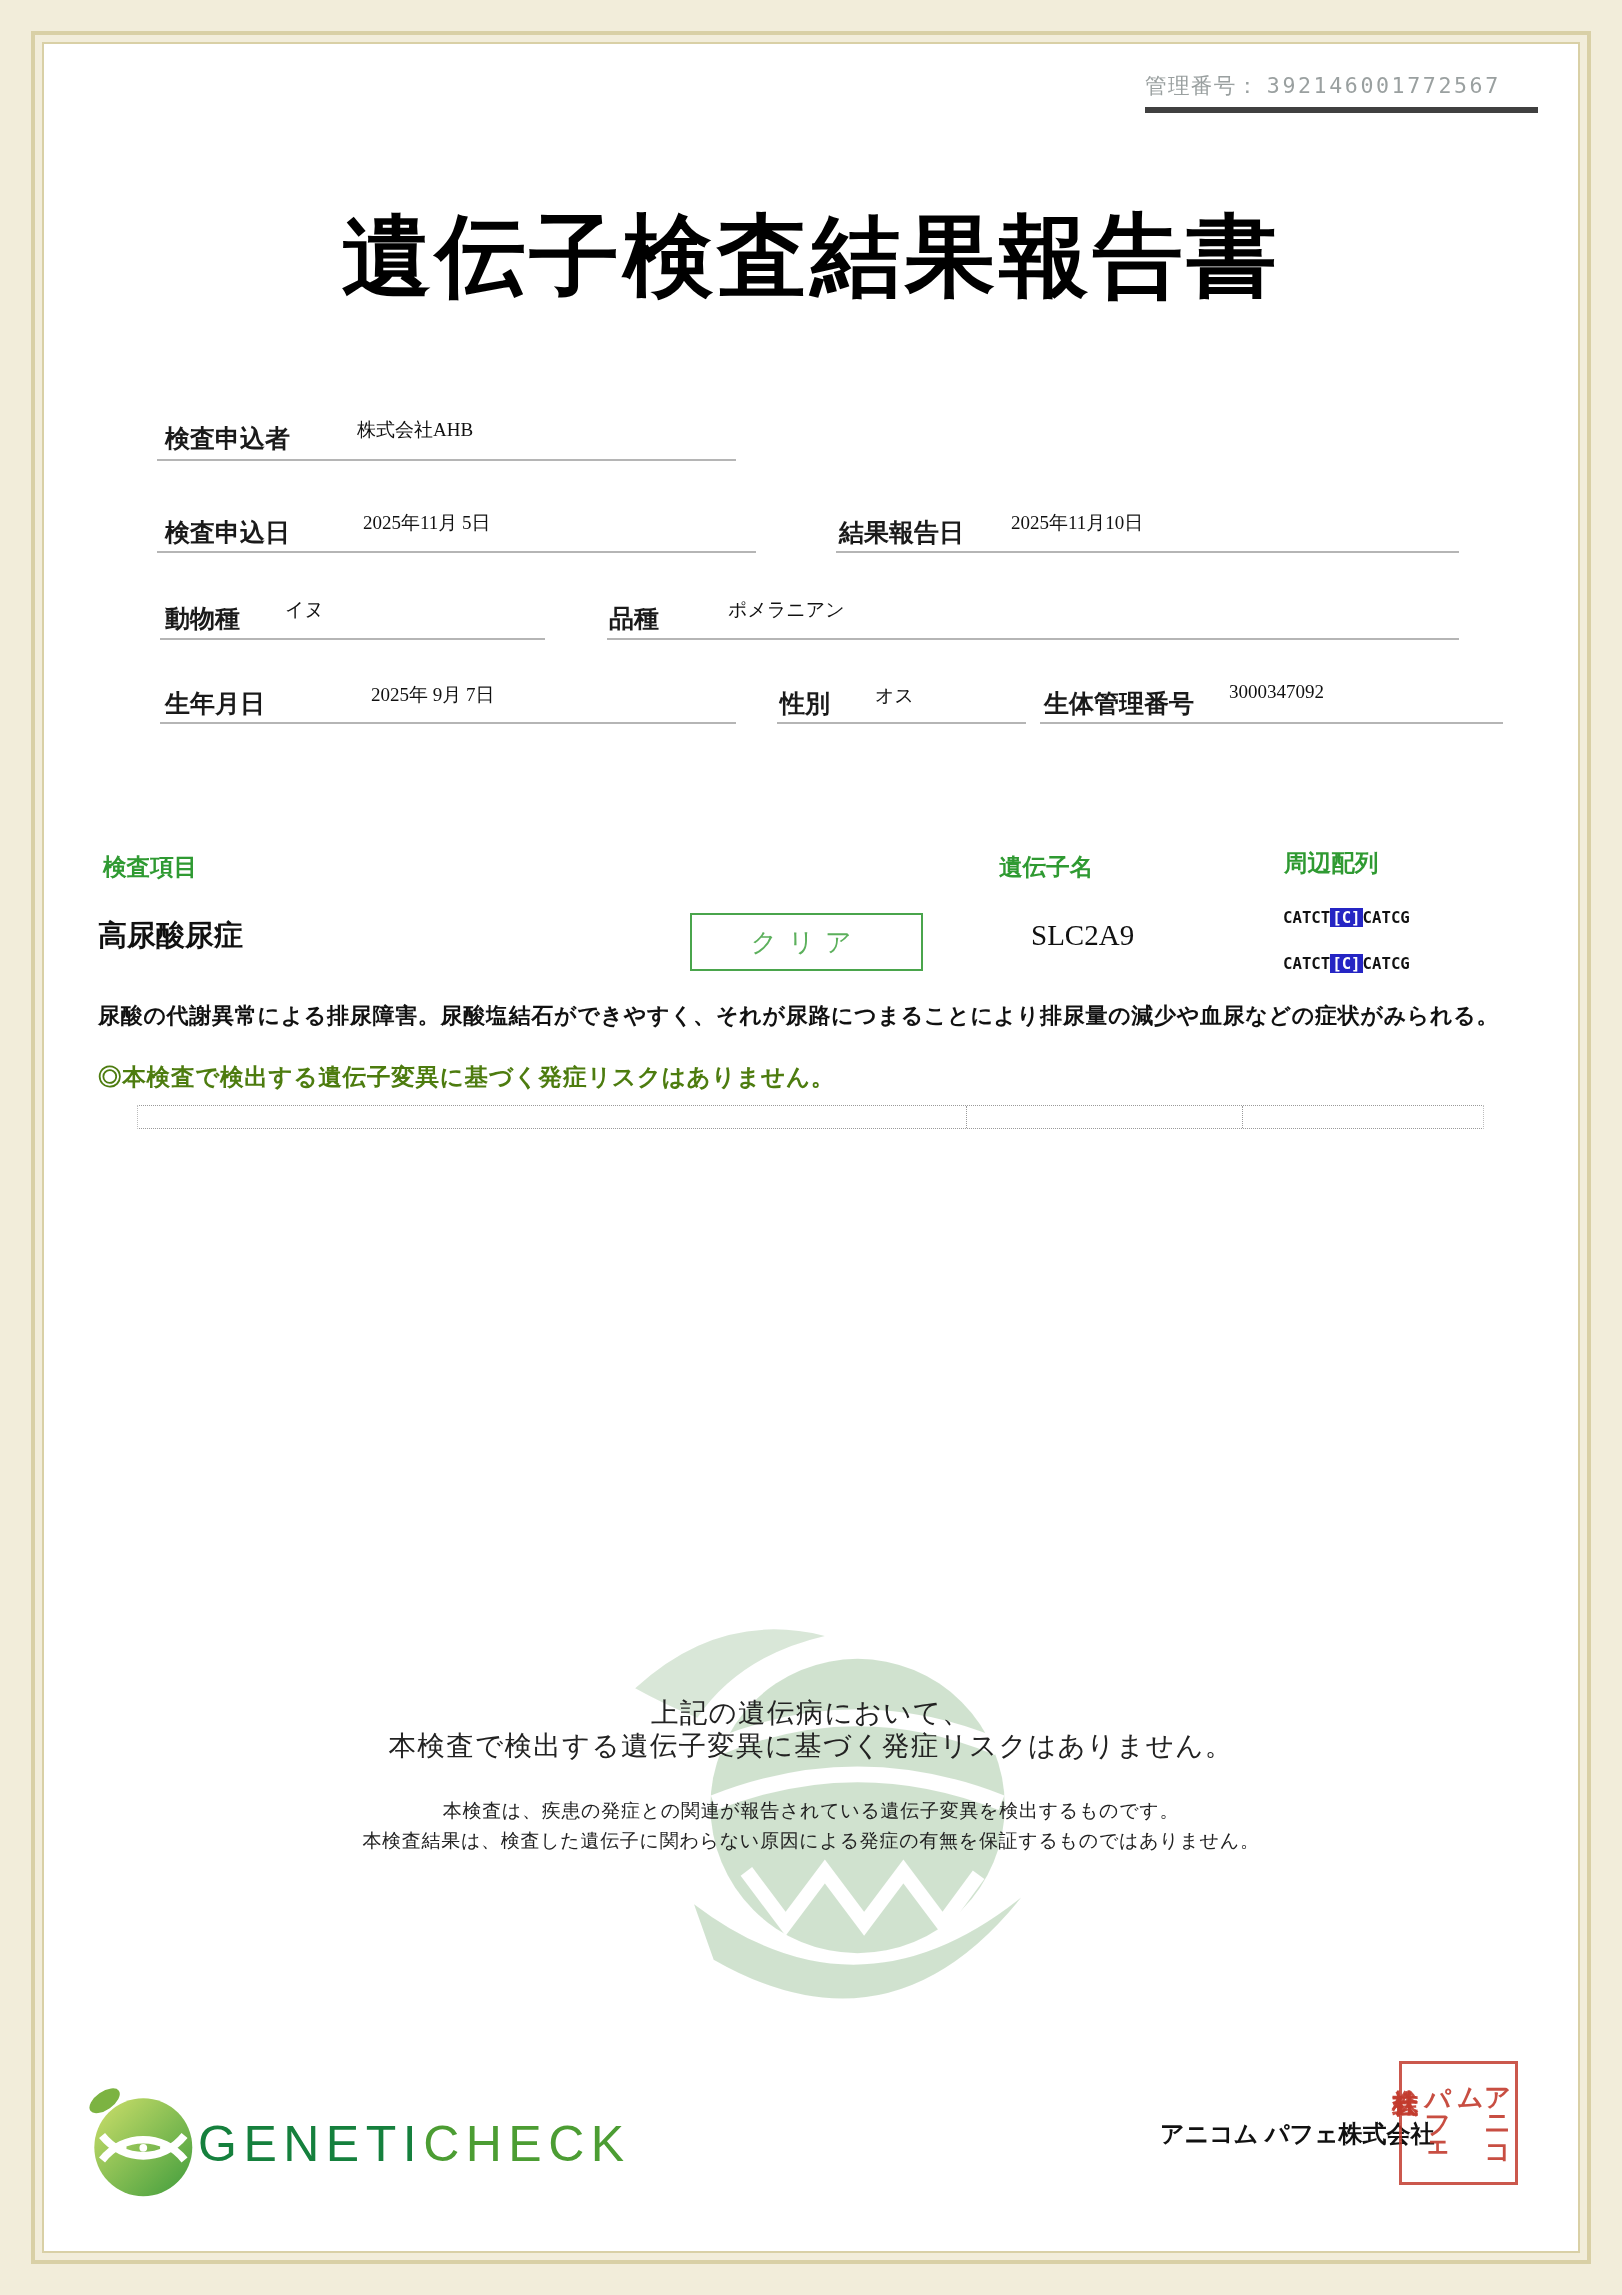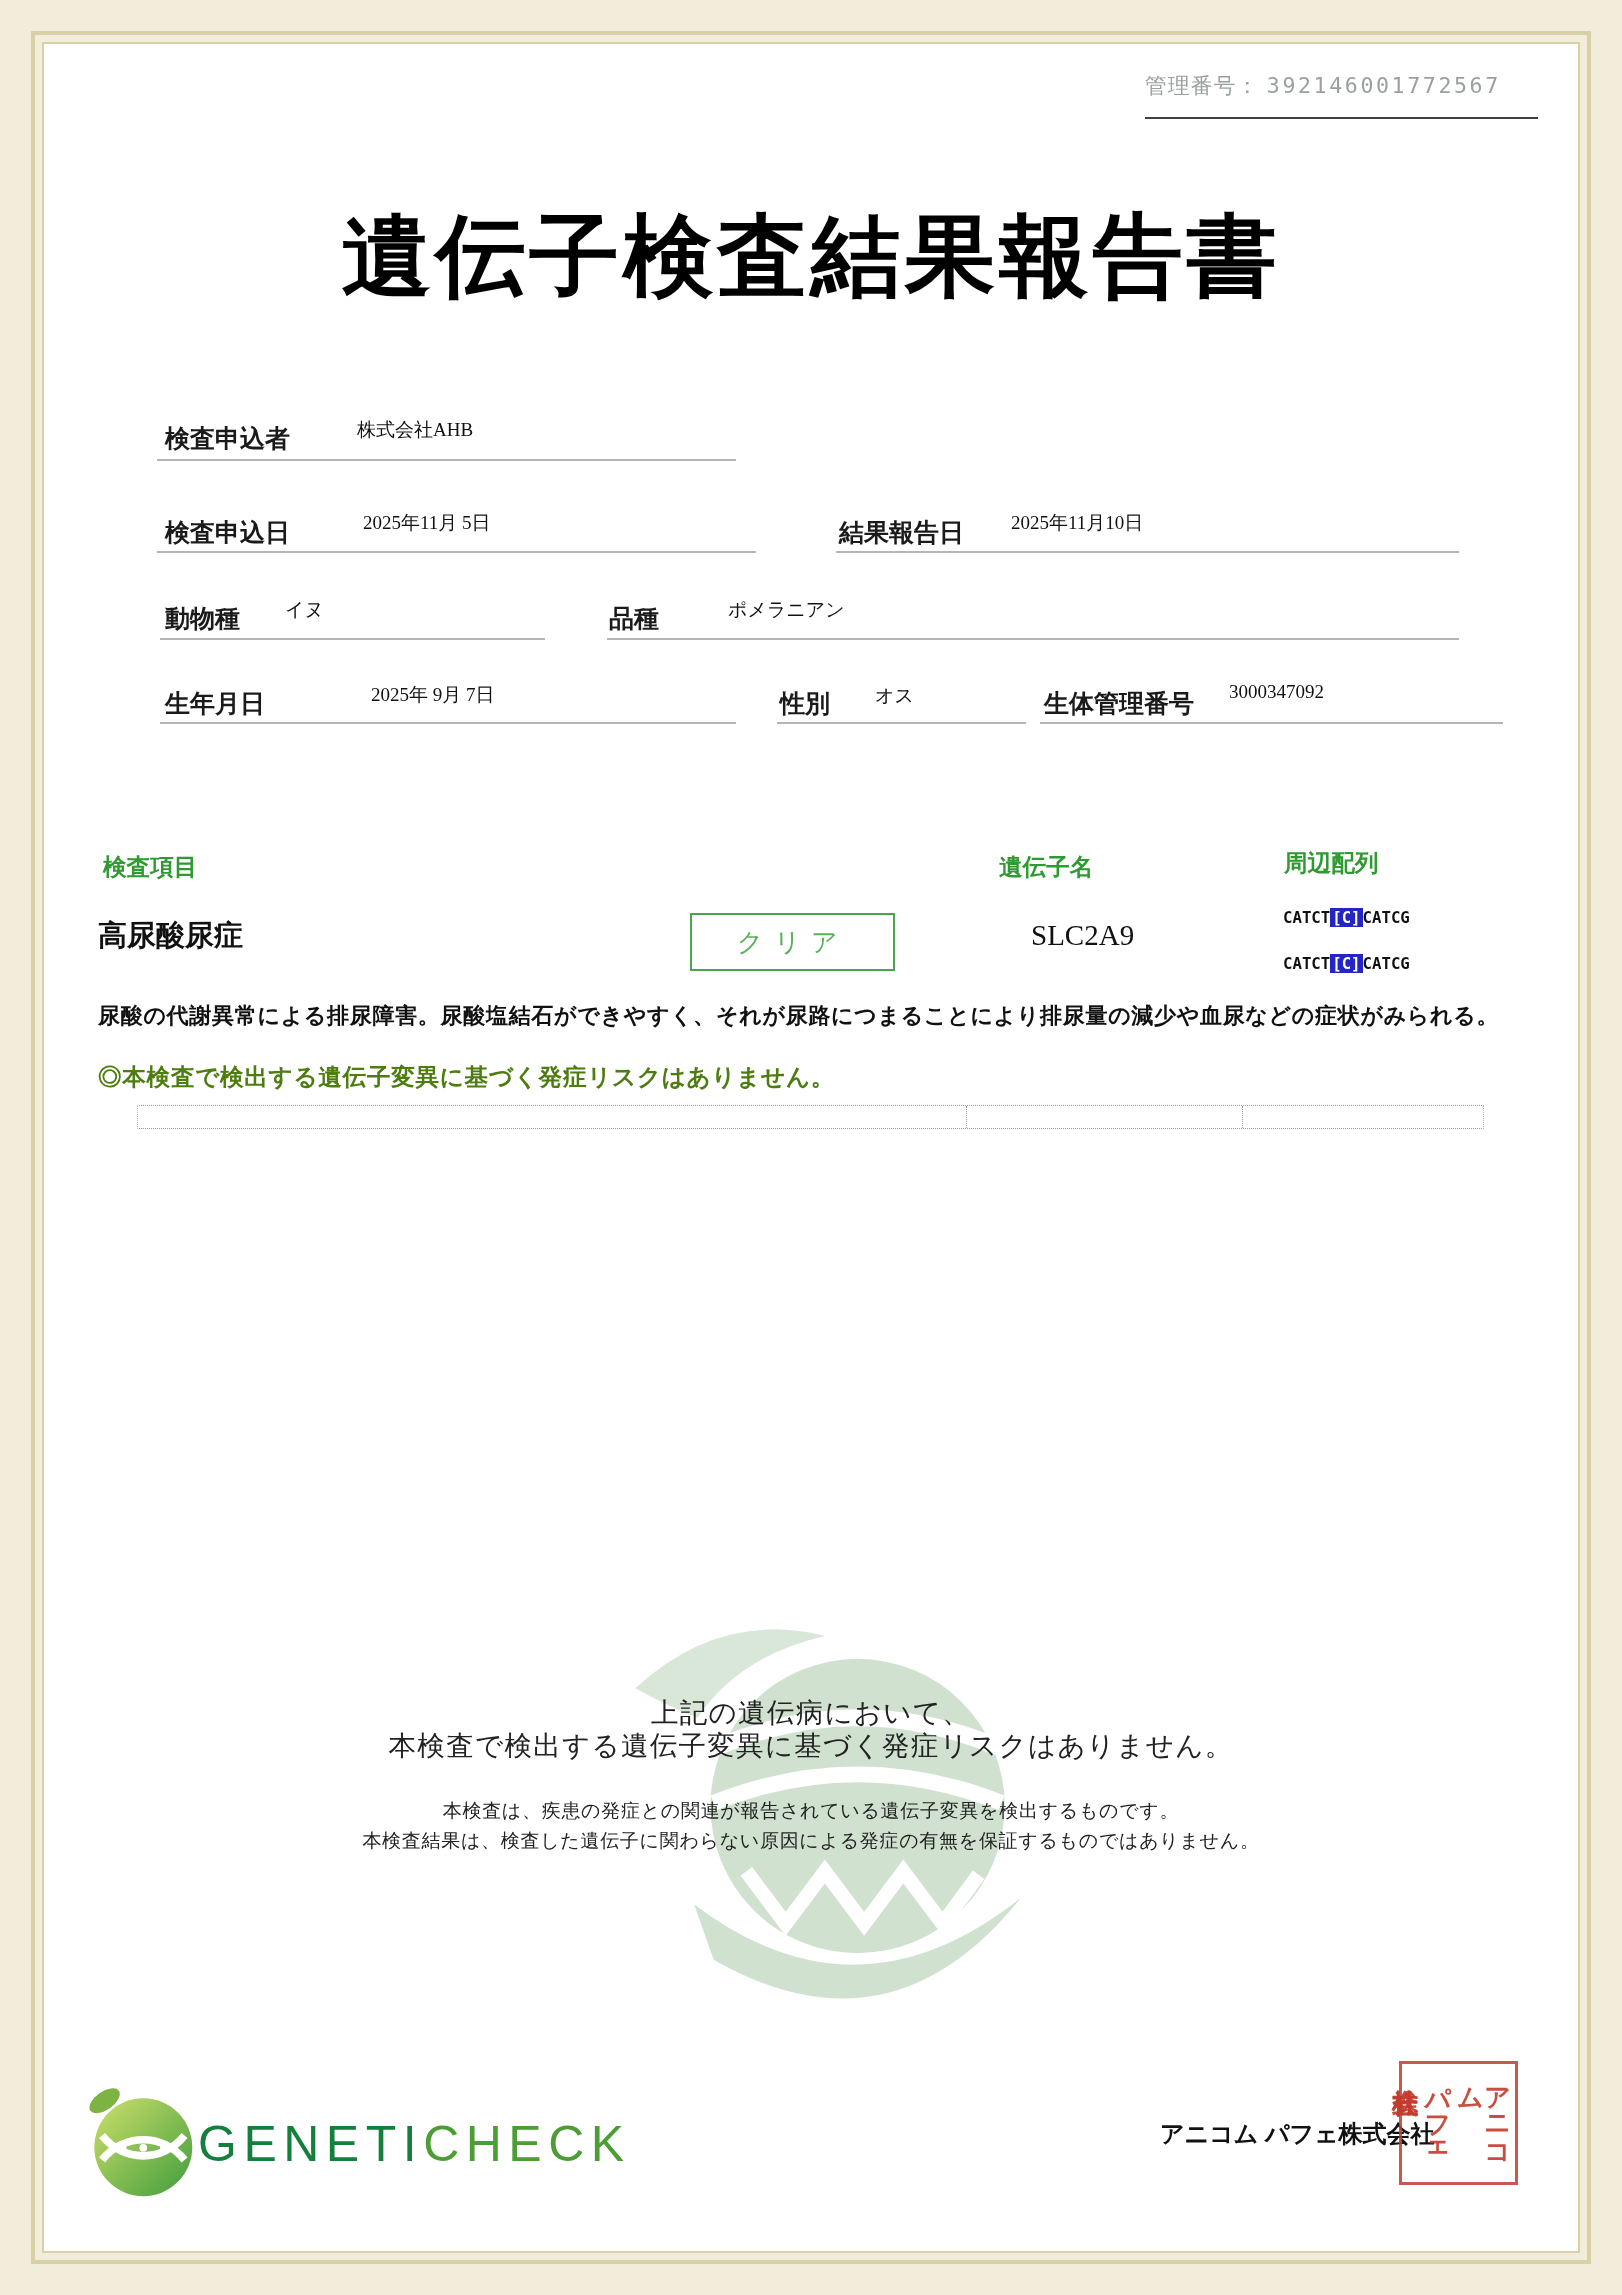--- a/index.html
+++ b/index.html
@@ -6,36 +6,36 @@
   body{
     width:1622px;height:2295px;position:relative;
     background:#f2edda;
     font-family:"Liberation Sans",sans-serif;
     color:#111;
   }
   .frame-outer{position:absolute;inset:31px;border:4.6px solid #d9d0a6;}
   .frame-inner{position:absolute;inset:42px;border:2px solid #d9d0a6;background:#ffffff;}
   .mgmt{
     position:absolute;left:1145px;top:71px;width:393px;
-    border-bottom:2px solid #404040;padding-bottom:17px;
+    border-bottom:6px solid #404040;padding-bottom:7px;
     color:#9aa0a0;font-size:21.6px;letter-spacing:1.3px;
   }
   .mgmt-num{font-family:"DejaVu Sans Mono",monospace;letter-spacing:2.6px;}
   .title{
     position:absolute;left:0;top:196px;width:100%;text-align:center;
     font-family:"Liberation Serif",serif;font-weight:bold;
     font-size:90px;letter-spacing:3.9px;color:#000;
   }
   .lbl{position:absolute;font-weight:bold;font-size:25px;color:#1a1a1a;white-space:nowrap;}
   .val{position:absolute;font-family:"Liberation Serif",serif;font-size:19px;color:#111;white-space:nowrap;}
   .uline{position:absolute;border-top:2px solid #b5b5b5;height:0;}
   .hdr{position:absolute;font-weight:bold;font-size:23.6px;color:#2f9a32;white-space:nowrap;}
   .item-name{position:absolute;font-weight:bold;font-size:29px;color:#111;}
   .clear-box{
-    position:absolute;left:690px;top:913px;width:205px;height:58px;
+    position:absolute;left:690px;top:913px;width:233px;height:58px;
     border:2px solid #4aa54c;display:flex;align-items:center;justify-content:center;
     font-size:26px;color:#5cb05c;letter-spacing:10.5px;box-sizing:border-box;
   }
   .gene{position:absolute;font-family:"Liberation Serif",serif;font-size:29px;color:#111;margin-left:32px;}
   .seq{position:absolute;font-family:"DejaVu Sans Mono",monospace;font-size:15.7px;font-weight:bold;color:#111;white-space:nowrap;}
   .seq .variant{background:#2525c4;color:#fff;padding:0 2px;}
   .desc{position:absolute;left:98px;top:1001px;width:1446px;font-weight:bold;font-size:22px;letter-spacing:0.7px;color:#111;}
   .risk-note{position:absolute;left:98px;top:1061px;font-weight:bold;font-size:23.6px;color:#4d7c0f;letter-spacing:0.7px;}
   .dotrow{
     position:absolute;left:137px;top:1105px;width:1345px;height:22px;

